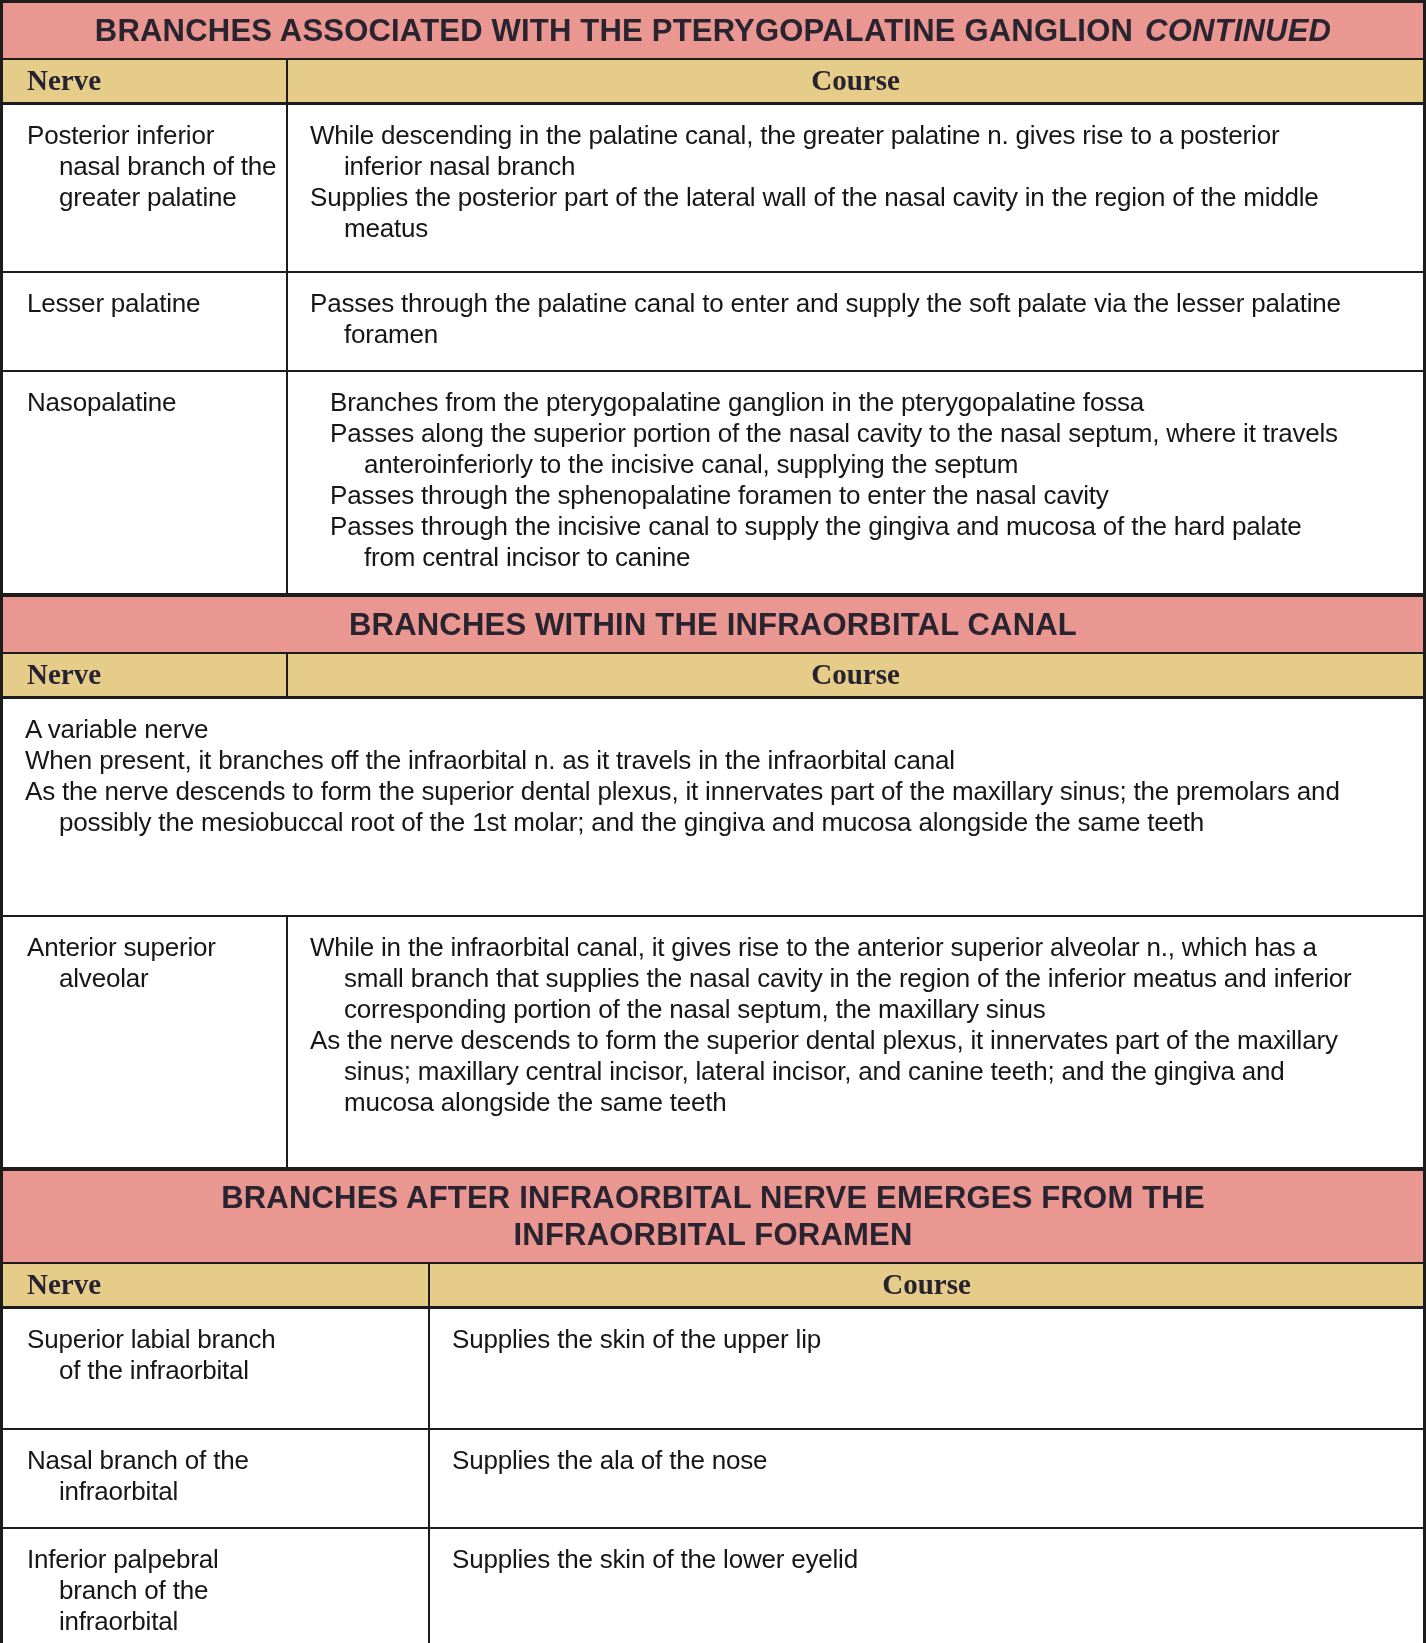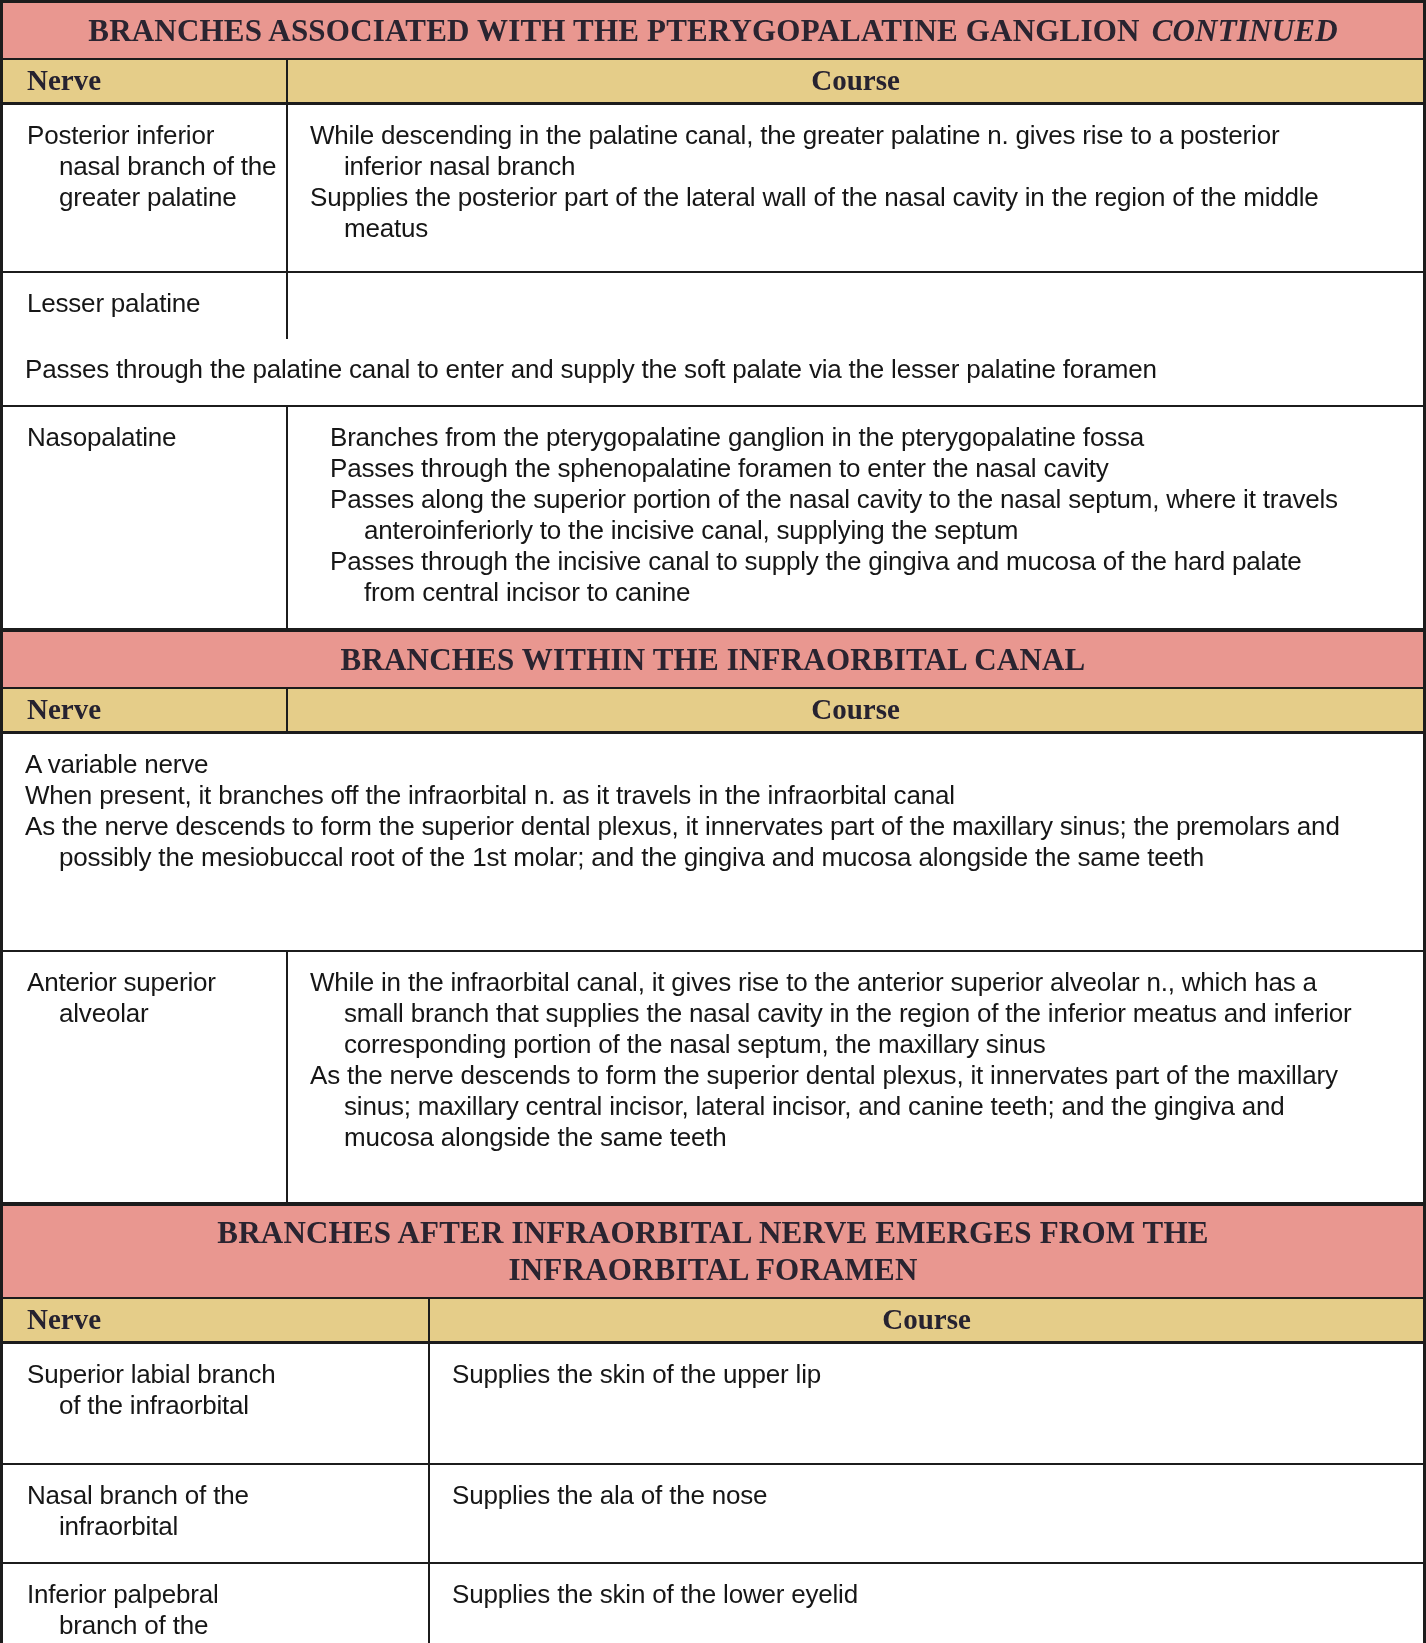--- a/index.html
+++ b/index.html
@@ -14,21 +14,21 @@
     margin: 0 auto;
     border: 3px solid #1c1c1c;
     background: #ffffff;
   }
   
   .title-band {
     background: var(--pink, #e99790);
     border-bottom: 2px solid #1c1c1c;
     text-align: center;
     padding: 8px 20px 9px;
-    font-family: Liberation Serif, serif;
+    font-family: Liberation Sans, sans-serif;
     font-weight: bold;
     font-size: 31px;
     line-height: 37px;
     letter-spacing: 0.2px;
     color: #2a2430;
     display: flex;
     align-items: center;
     justify-content: center;
   }
   .section + .section .title-band { border-top: 2px solid #1c1c1c; }
@@ -85,21 +85,21 @@
     font-size: 26px;
     line-height: 31px;
     letter-spacing: -0.2px;
   }
   .course-entry { padding-left: 34px; text-indent: -34px; }
   
   .s3 .nerve-head  { width: 427px; }
   .s3 .nerve-cell  { width: 427px; padding-right: 150px; }
   
   .s1 .row-0 { min-height: 168px; }
-  .s1 .row-1 { min-height: 98px; flex-direction: column;  }
+  .s1 .row-1 { min-height: 98px;  }
   .s1 .row-2 { min-height: 215px; gap: 20px; }
   .s2 .row-0 { min-height: 218px; }
   .s2 .row-1 { min-height: 252px; }
   .s3 .row-0 { min-height: 121px; }
   .s3 .row-1 { min-height: 97px;  }
   .s3 .row-2 { min-height: 120px; }
 </style>
 </head>
 <body>
 
@@ -123,22 +123,22 @@
       <div class="row row-1">
         <div class="nerve-cell">Lesser palatine</div>
         <div class="course-cell">
           <div class="course-entry">Passes through the palatine canal to enter and supply the soft palate via the lesser palatine foramen</div>
         </div>
       </div>
       <div class="row row-2">
         <div class="nerve-cell">Nasopalatine</div>
         <div class="course-cell">
           <div class="course-entry">Branches from the pterygopalatine ganglion in the pterygopalatine fossa</div>
+          <div class="course-entry">Passes along the superior portion of the nasal cavity to the nasal septum, where it travels anteroinferiorly to the incisive canal, supplying the septum</div>
           <div class="course-entry">Passes through the sphenopalatine foramen to enter the nasal cavity</div>
-          <div class="course-entry">Passes along the superior portion of the nasal cavity to the nasal septum, where it travels anteroinferiorly to the incisive canal, supplying the septum</div>
           <div class="course-entry">Passes through the incisive canal to supply the gingiva and mucosa of the hard palate from central incisor to canine</div>
         </div>
       </div>
     </section>
     <section class="section s2">
       <div class="title-band">
         <span class="title-text">BRANCHES WITHIN THE INFRAORBITAL CANAL</span>
       </div>
       <div class="header-row">
         <div class="nerve-head">Nerve</div>

